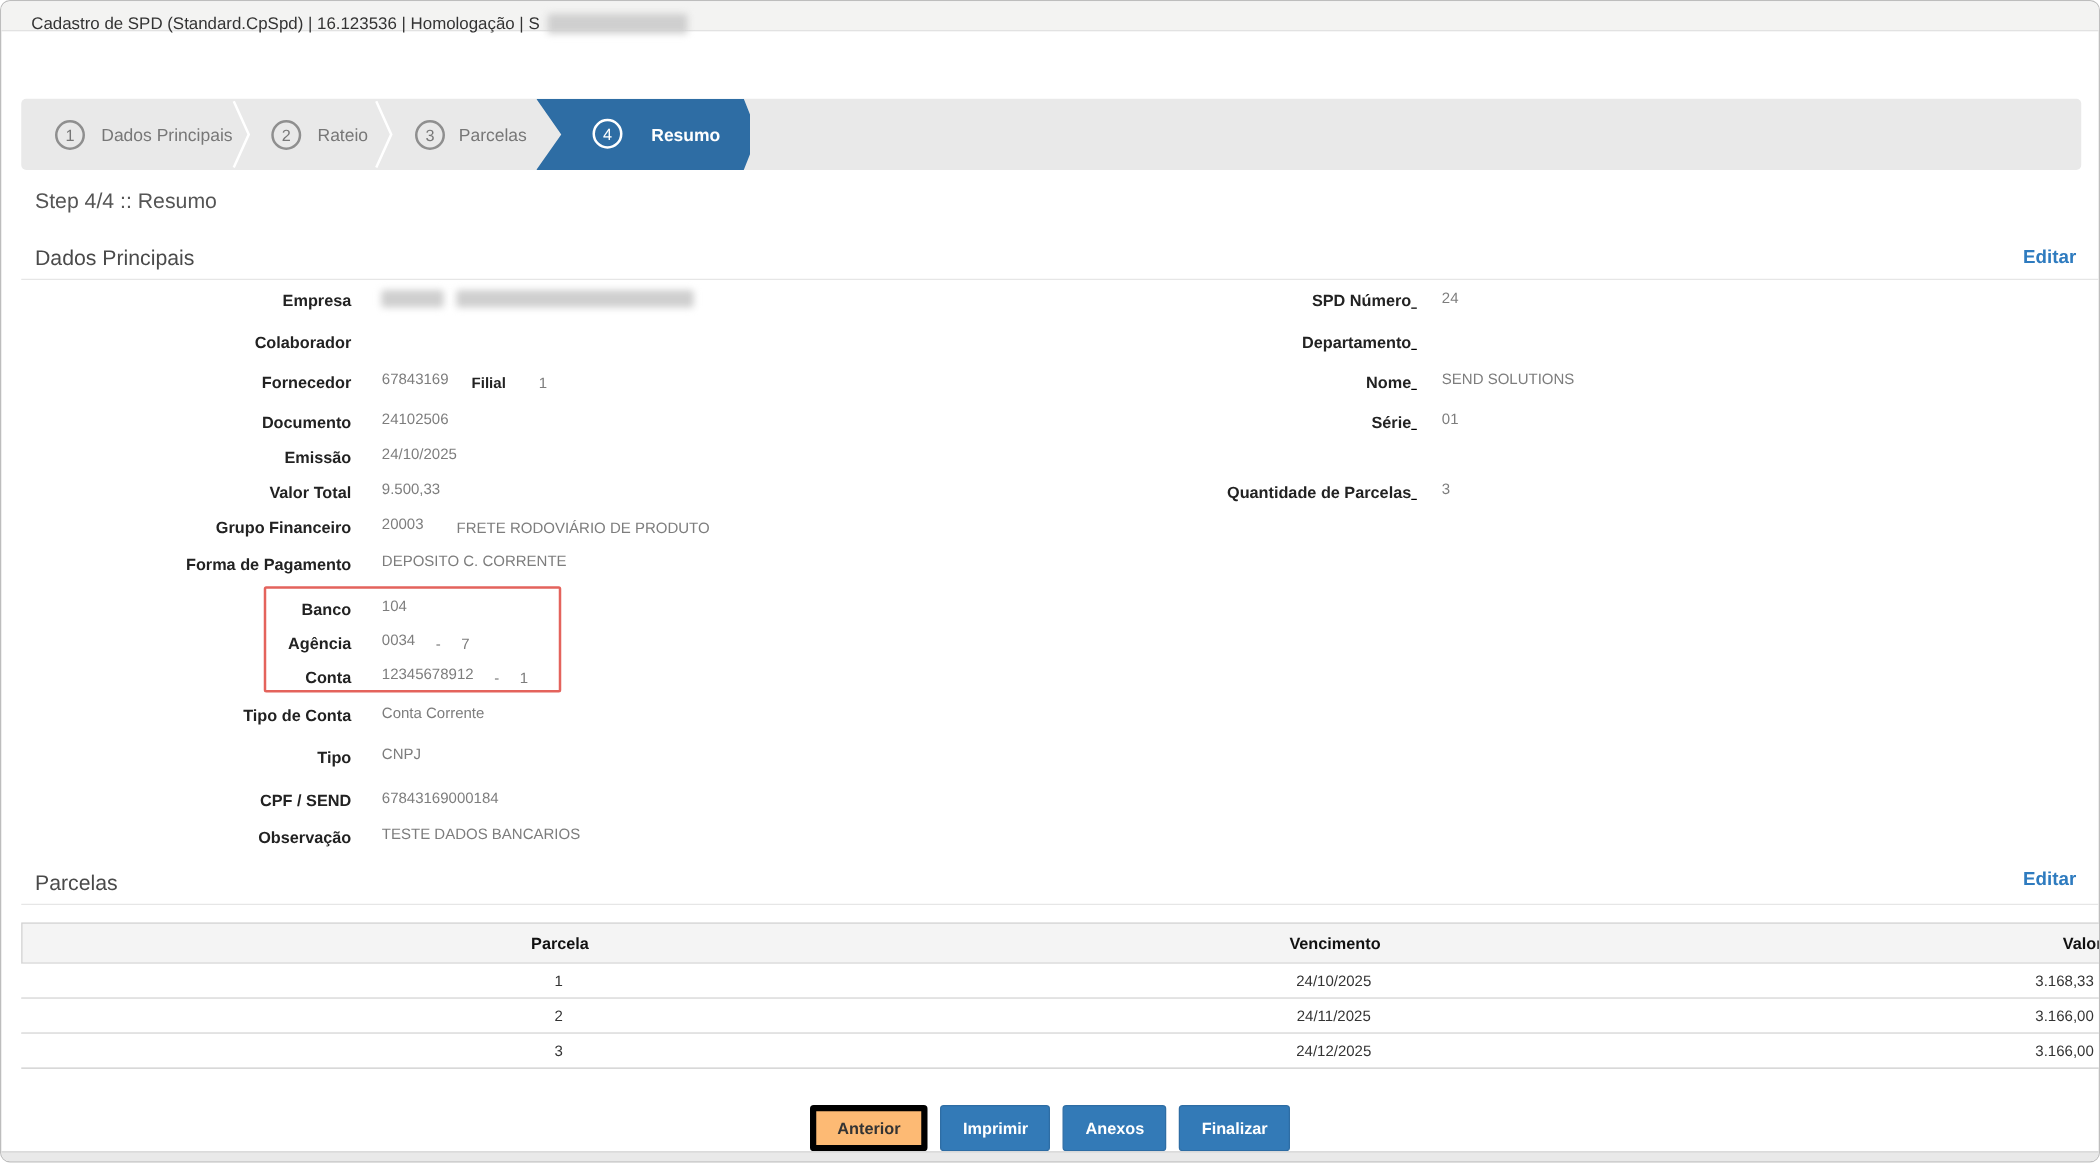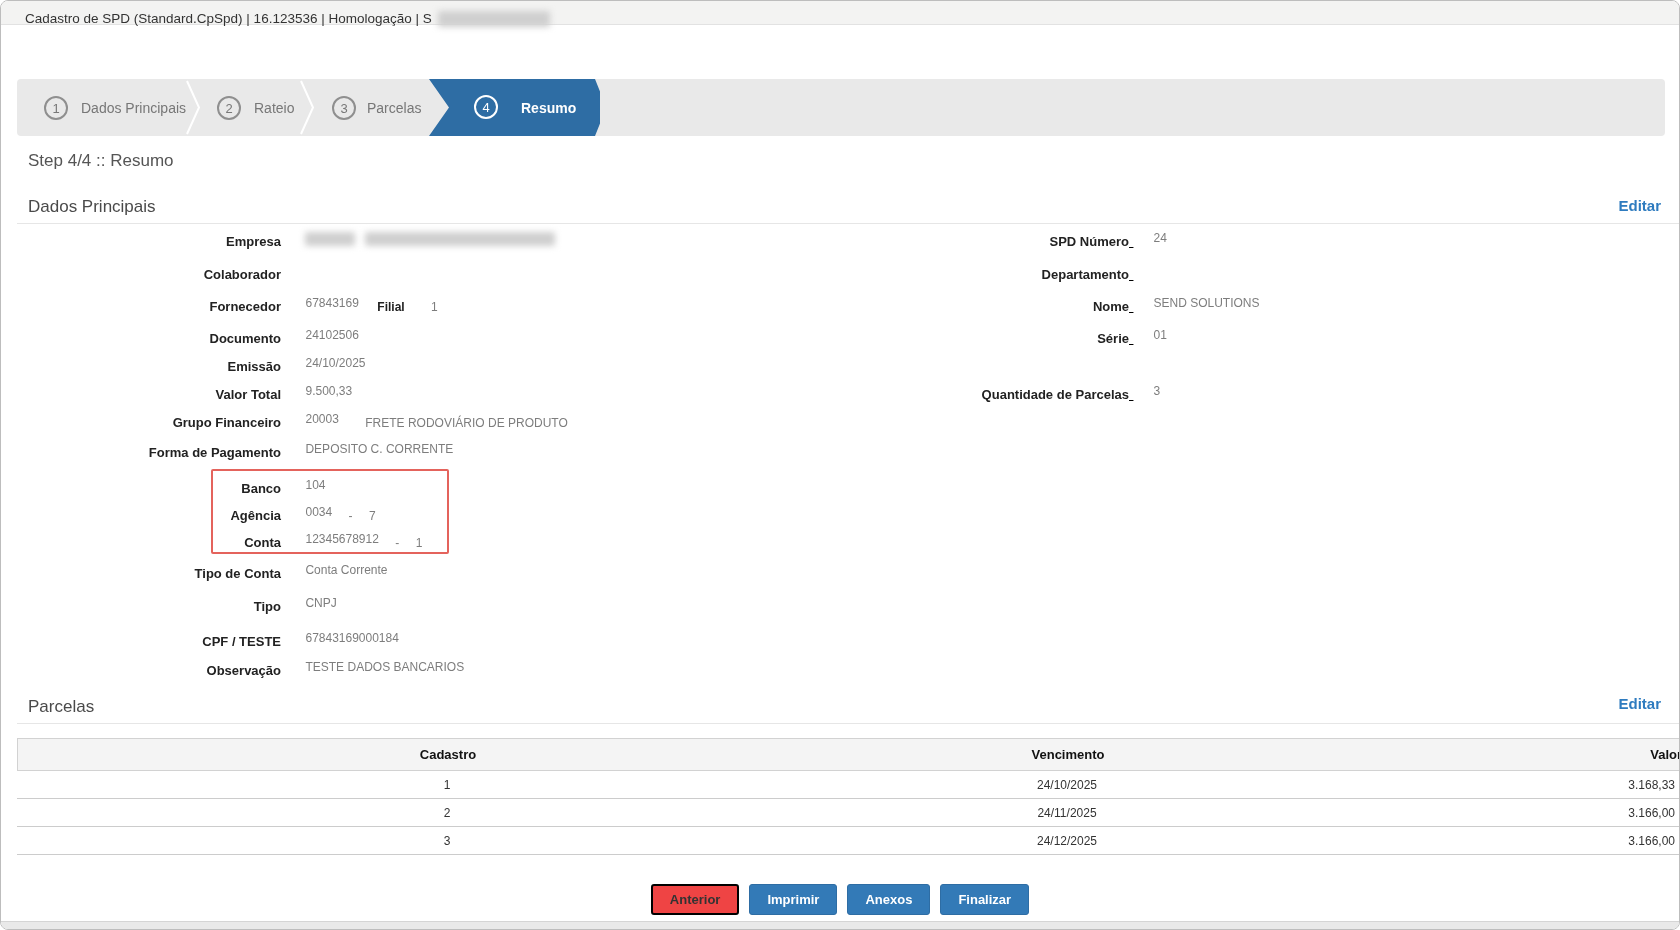--- a/index.html
+++ b/index.html
@@ -46,21 +46,21 @@
   .thead { display:flex; background:#f4f4f4; border:1px solid #d2d2d2; height:33px; line-height:31px; font-weight:bold; font-size:13px; color:#111; }
   .trow { display:flex; height:28px; line-height:28px; border-bottom:1px solid #ccc; background:#fff; }
   .c1 { width:860px; text-align:center; }
   .c2 { width:380px; text-align:center; }
   .c3 { flex:1; text-align:right; padding-right:14px; }
   .thead .c3 { padding-right:6px; }
 
   
   .btnbar { position:absolute; left:0; right:0; top:883px; display:flex; justify-content:center; gap:10px; }
   .btn { font-family:"Liberation Sans", sans-serif; font-size:13px; font-weight:bold; padding:6px 17px; border-radius:3px; cursor:pointer; }
-  .btn-white { background:#ef4444; border:2px solid #000000; color:#333; }
+  .btn-white { background:#fdba74; border:5px solid #000000; color:#333; }
   .btn-blue { background:#337ab7; border:1px solid #2e6da4; color:#fff; }
 
   .footer { position:absolute; left:0; right:0; bottom:0; height:8px; background:#e9e9e9; border-top:1px solid #d5d5d5; }
 </style>
 </head>
 <body>
 
 <div class="app">
 
   <div class="titlebar">
@@ -147,21 +147,21 @@
   </div>
   <div class="row-l" style="top:563px">
     <span class="lbl">Tipo de Conta</span>
     <span class="val">Conta Corrente</span>
   </div>
   <div class="row-l" style="top:596px">
     <span class="lbl">Tipo</span>
     <span class="val">CNPJ</span>
   </div>
   <div class="row-l" style="top:631px">
-    <span class="lbl">CPF / TESTE</span>
+    <span class="lbl">CPF / SEND</span>
     <span class="val">67843169000184</span>
   </div>
   <div class="row-l" style="top:660px">
     <span class="lbl">Observação</span>
     <span class="val">TESTE DADOS BANCARIOS</span>
   </div>
 
   <div class="row-r" style="top:231px">
     <span class="lbl">SPD Número</span>
     <span class="val">24</span>
@@ -182,21 +182,21 @@
     <span class="lbl">Quantidade de Parcelas</span>
     <span class="val">3</span>
   </div>
 
   <div class="section-title" style="top:696px">Parcelas</div>
   <div class="edit-link" style="top:694px">Editar</div>
   <div class="rule" style="top:722px"></div>
 
   <div class="ptable">
     <div class="thead">
-      <div class="c1">Cadastro</div>
+      <div class="c1">Parcela</div>
       <div class="c2">Vencimento</div>
       <div class="c3">Valor</div>
     </div>
     <div id="parcelas-body">
         <div class="trow">
           <div class="c1">1</div>
           <div class="c2">24/10/2025</div>
           <div class="c3">3.168,33</div>
         </div>
         <div class="trow">

